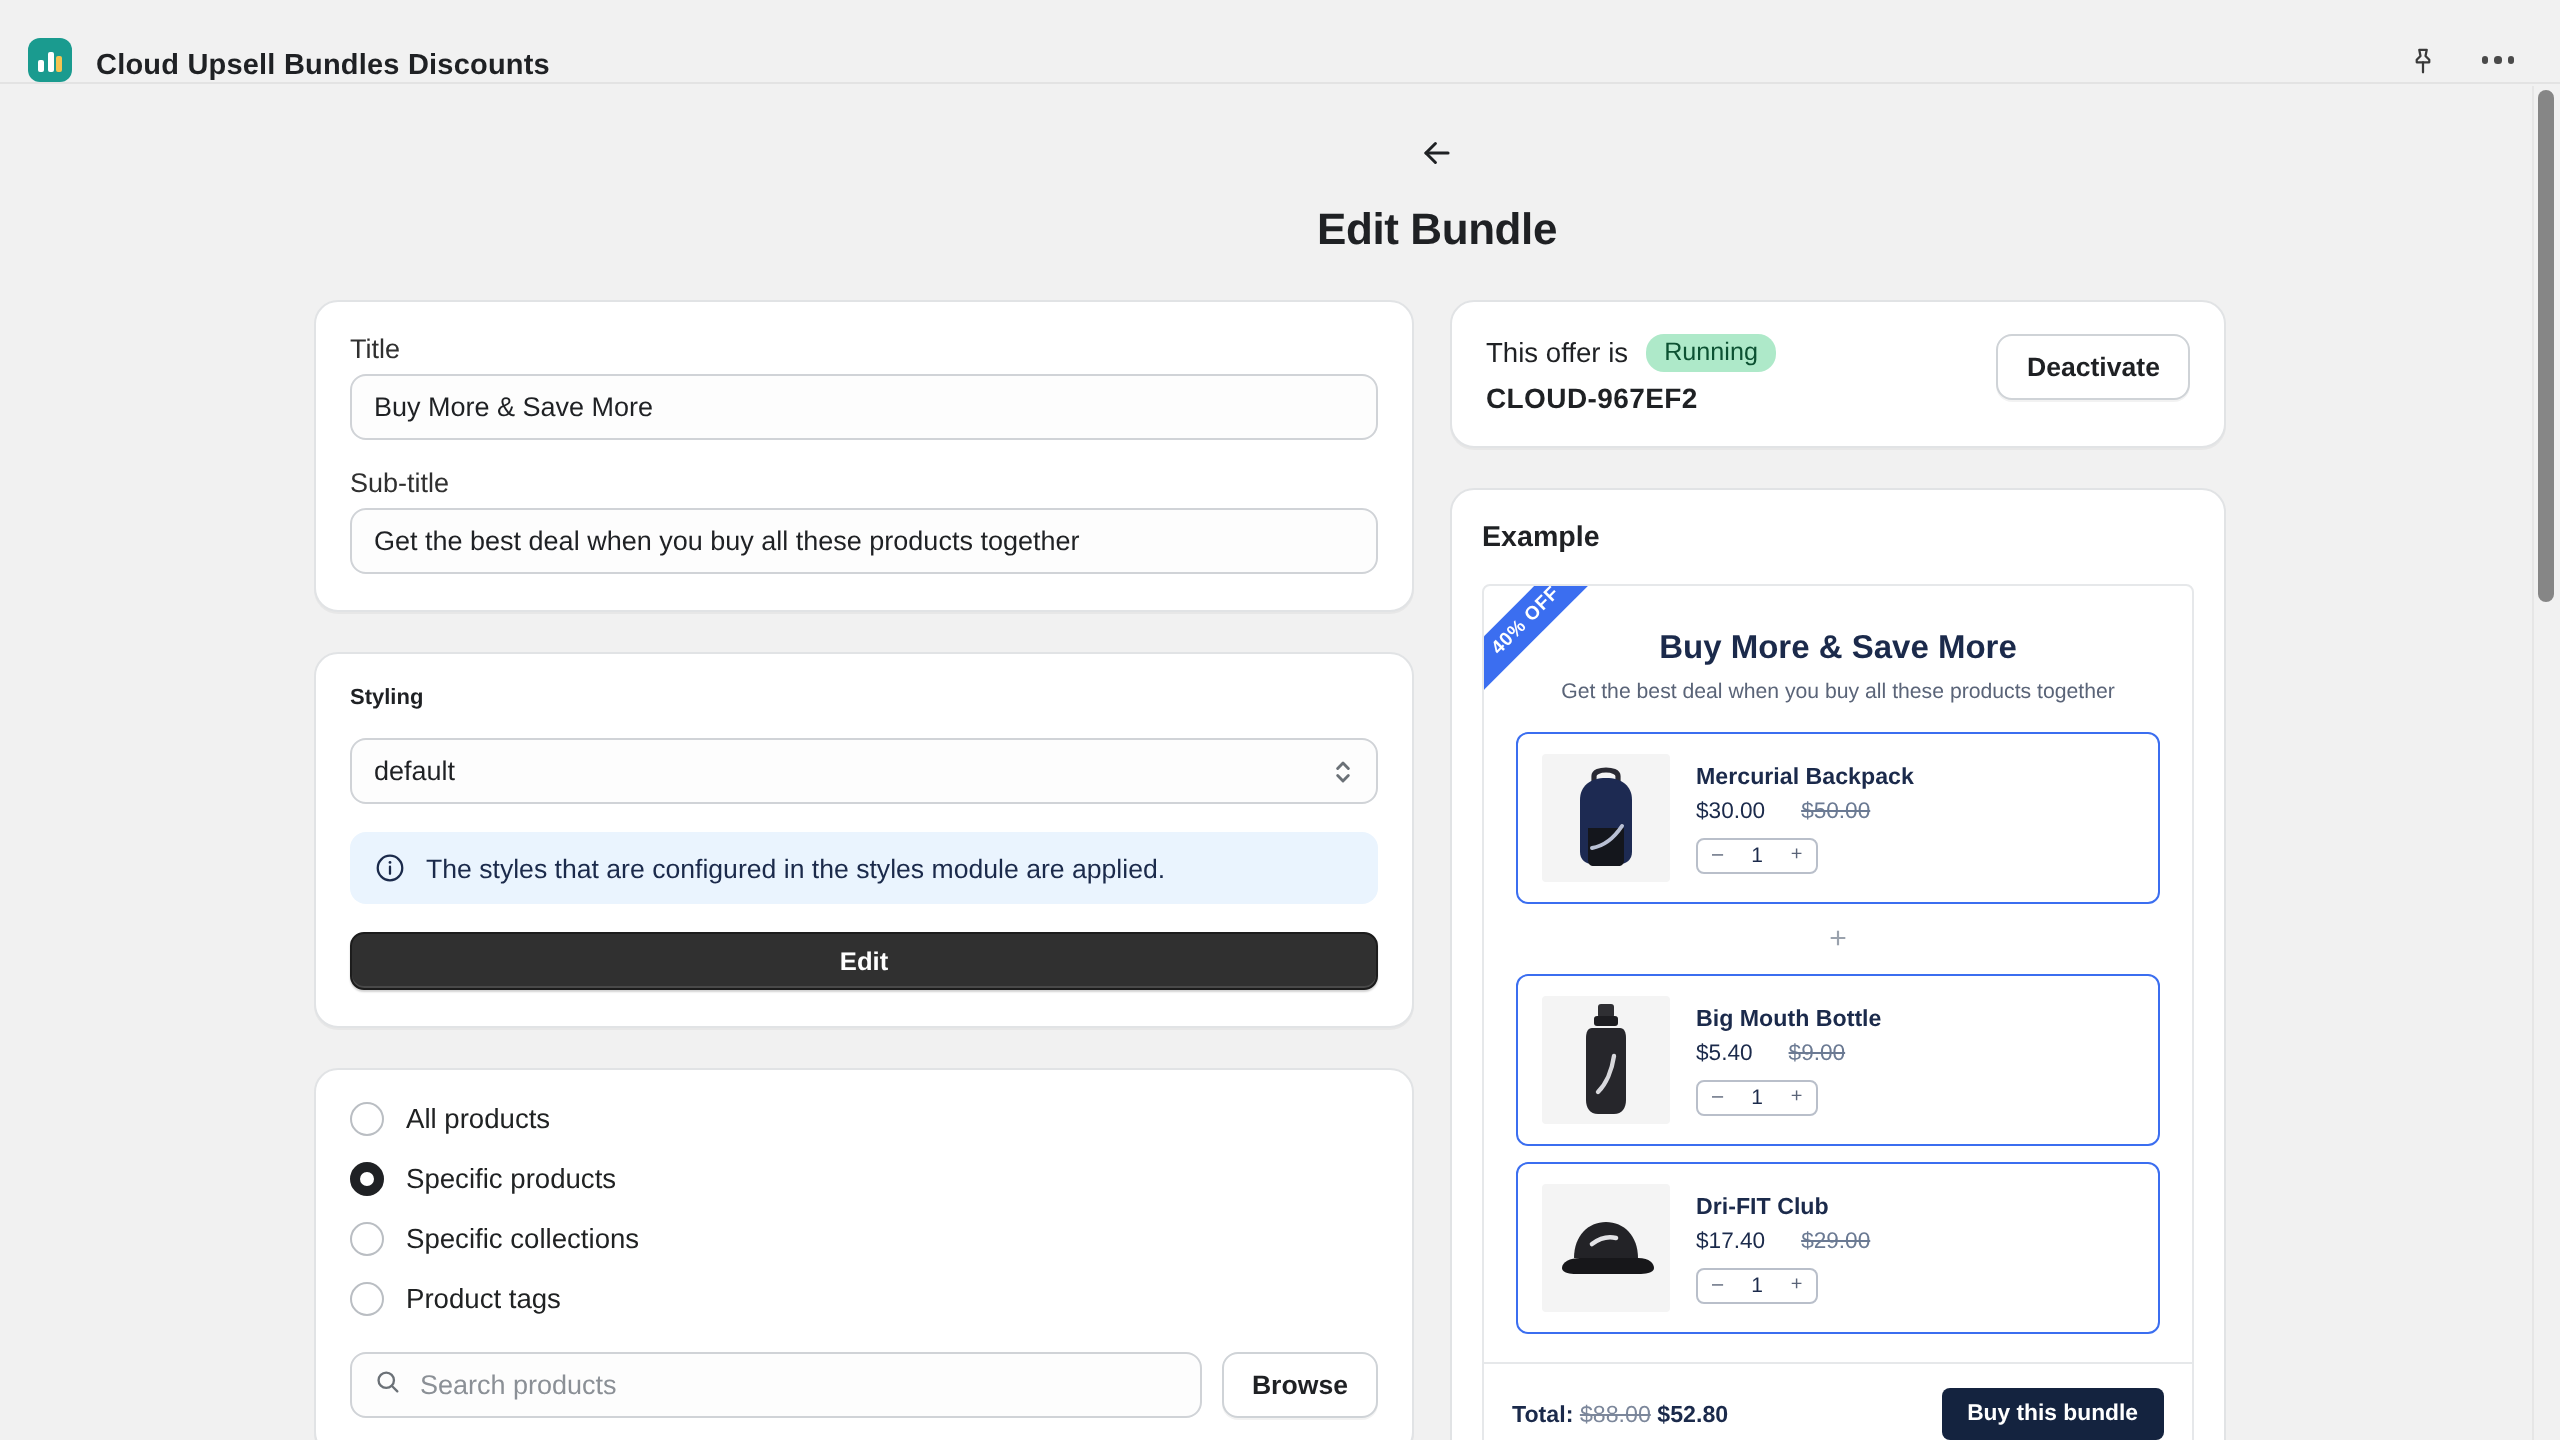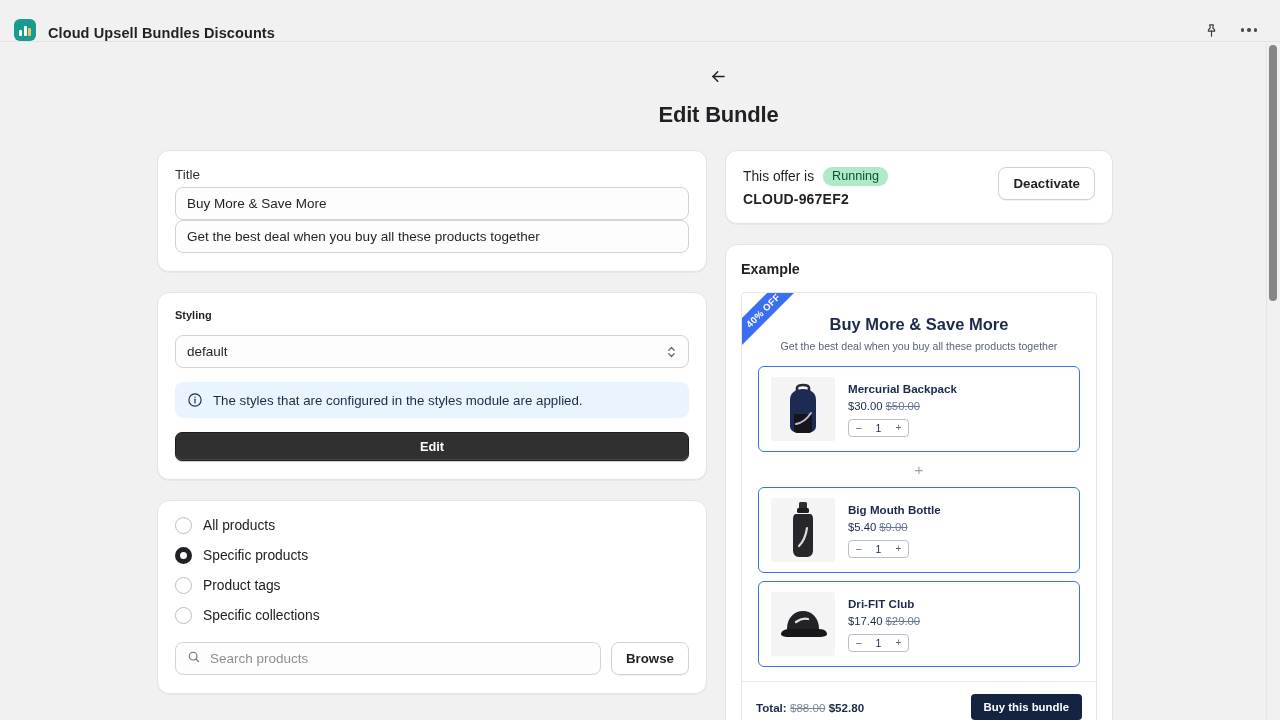--- a/index.html
+++ b/index.html
@@ -164,21 +164,21 @@
     border: 1.6px solid #3b6ef0; border-radius: 6px;
     display: flex; align-items: center; gap: 13px;
     padding: 10px 12px; background: #fff;
   }
   .prod-thumb {
     width: 64px; height: 64px; background: #f4f4f4; border-radius: 2px; flex: none;
     display: flex; align-items: center; justify-content: center; overflow: hidden;
   }
   .prod-name { font-size: 11.6px; font-weight: 700; color: #1b2a4b; }
   .prod-price { font-size: 11.3px; color: #1b2a4b; margin-top: 5px; }
-  .prod-price .old { color: #6b7a93; text-decoration: line-through; margin-left: 3px; }
+  .prod-price .old { color: #6b7a93; text-decoration: line-through; margin-left: 18px; }
   .stepper {
     margin-top: 7px; display: inline-flex; align-items: center;
     border: 1px solid #b9bfca; border-radius: 4px; overflow: hidden;
     height: 18px;
   }
   .stepper div { font-size: 10px; color: #5a6478; padding: 0 7px; line-height: 16px; }
   .stepper .qty { color: #1b2a4b; font-size: 10.5px; }
   .plus-sep { text-align: center; color: #9aa2ad; font-size: 15px; padding: 9px 0 9px 0; }
 
   .total-row {
@@ -245,20 +245,21 @@
     </div>
 
     <div class="columns">
 
       <div class="col-left">
 
         <div class="card">
           <div class="card-pad">
             <div class="field-label">Title</div>
             <div class="input">Buy More &amp; Save More</div>
+            <div class="field-label">Sub-title</div>
             <div class="input">Get the best deal when you buy all these products together</div>
           </div>
         </div>
 
         <div class="card">
           <div class="card-pad">
             <div class="card-title">Styling</div>
             <div class="select">
               <span>default</span>
               <span class="caret">
@@ -288,25 +289,25 @@
             <div class="radio-row">
               <span class="radio"></span>
               <span class="radio-label">All products</span>
             </div>
             <div class="radio-row">
               <span class="radio checked"></span>
               <span class="radio-label">Specific products</span>
             </div>
             <div class="radio-row">
               <span class="radio"></span>
-              <span class="radio-label">Product tags</span>
+              <span class="radio-label">Specific collections</span>
             </div>
             <div class="radio-row">
               <span class="radio"></span>
-              <span class="radio-label">Specific collections</span>
+              <span class="radio-label">Product tags</span>
             </div>
 
             <div class="search-row">
               <div class="search-box">
                 <span>
                   <svg width="14" height="14" viewBox="0 0 24 24" fill="none" stroke="#6b7177" stroke-width="2" stroke-linecap="round">
                     <circle cx="10.5" cy="10.5" r="6.6"></circle>
                       <path d="M15.4 15.4L20 20"></path>
                   </svg>
                 </span>

